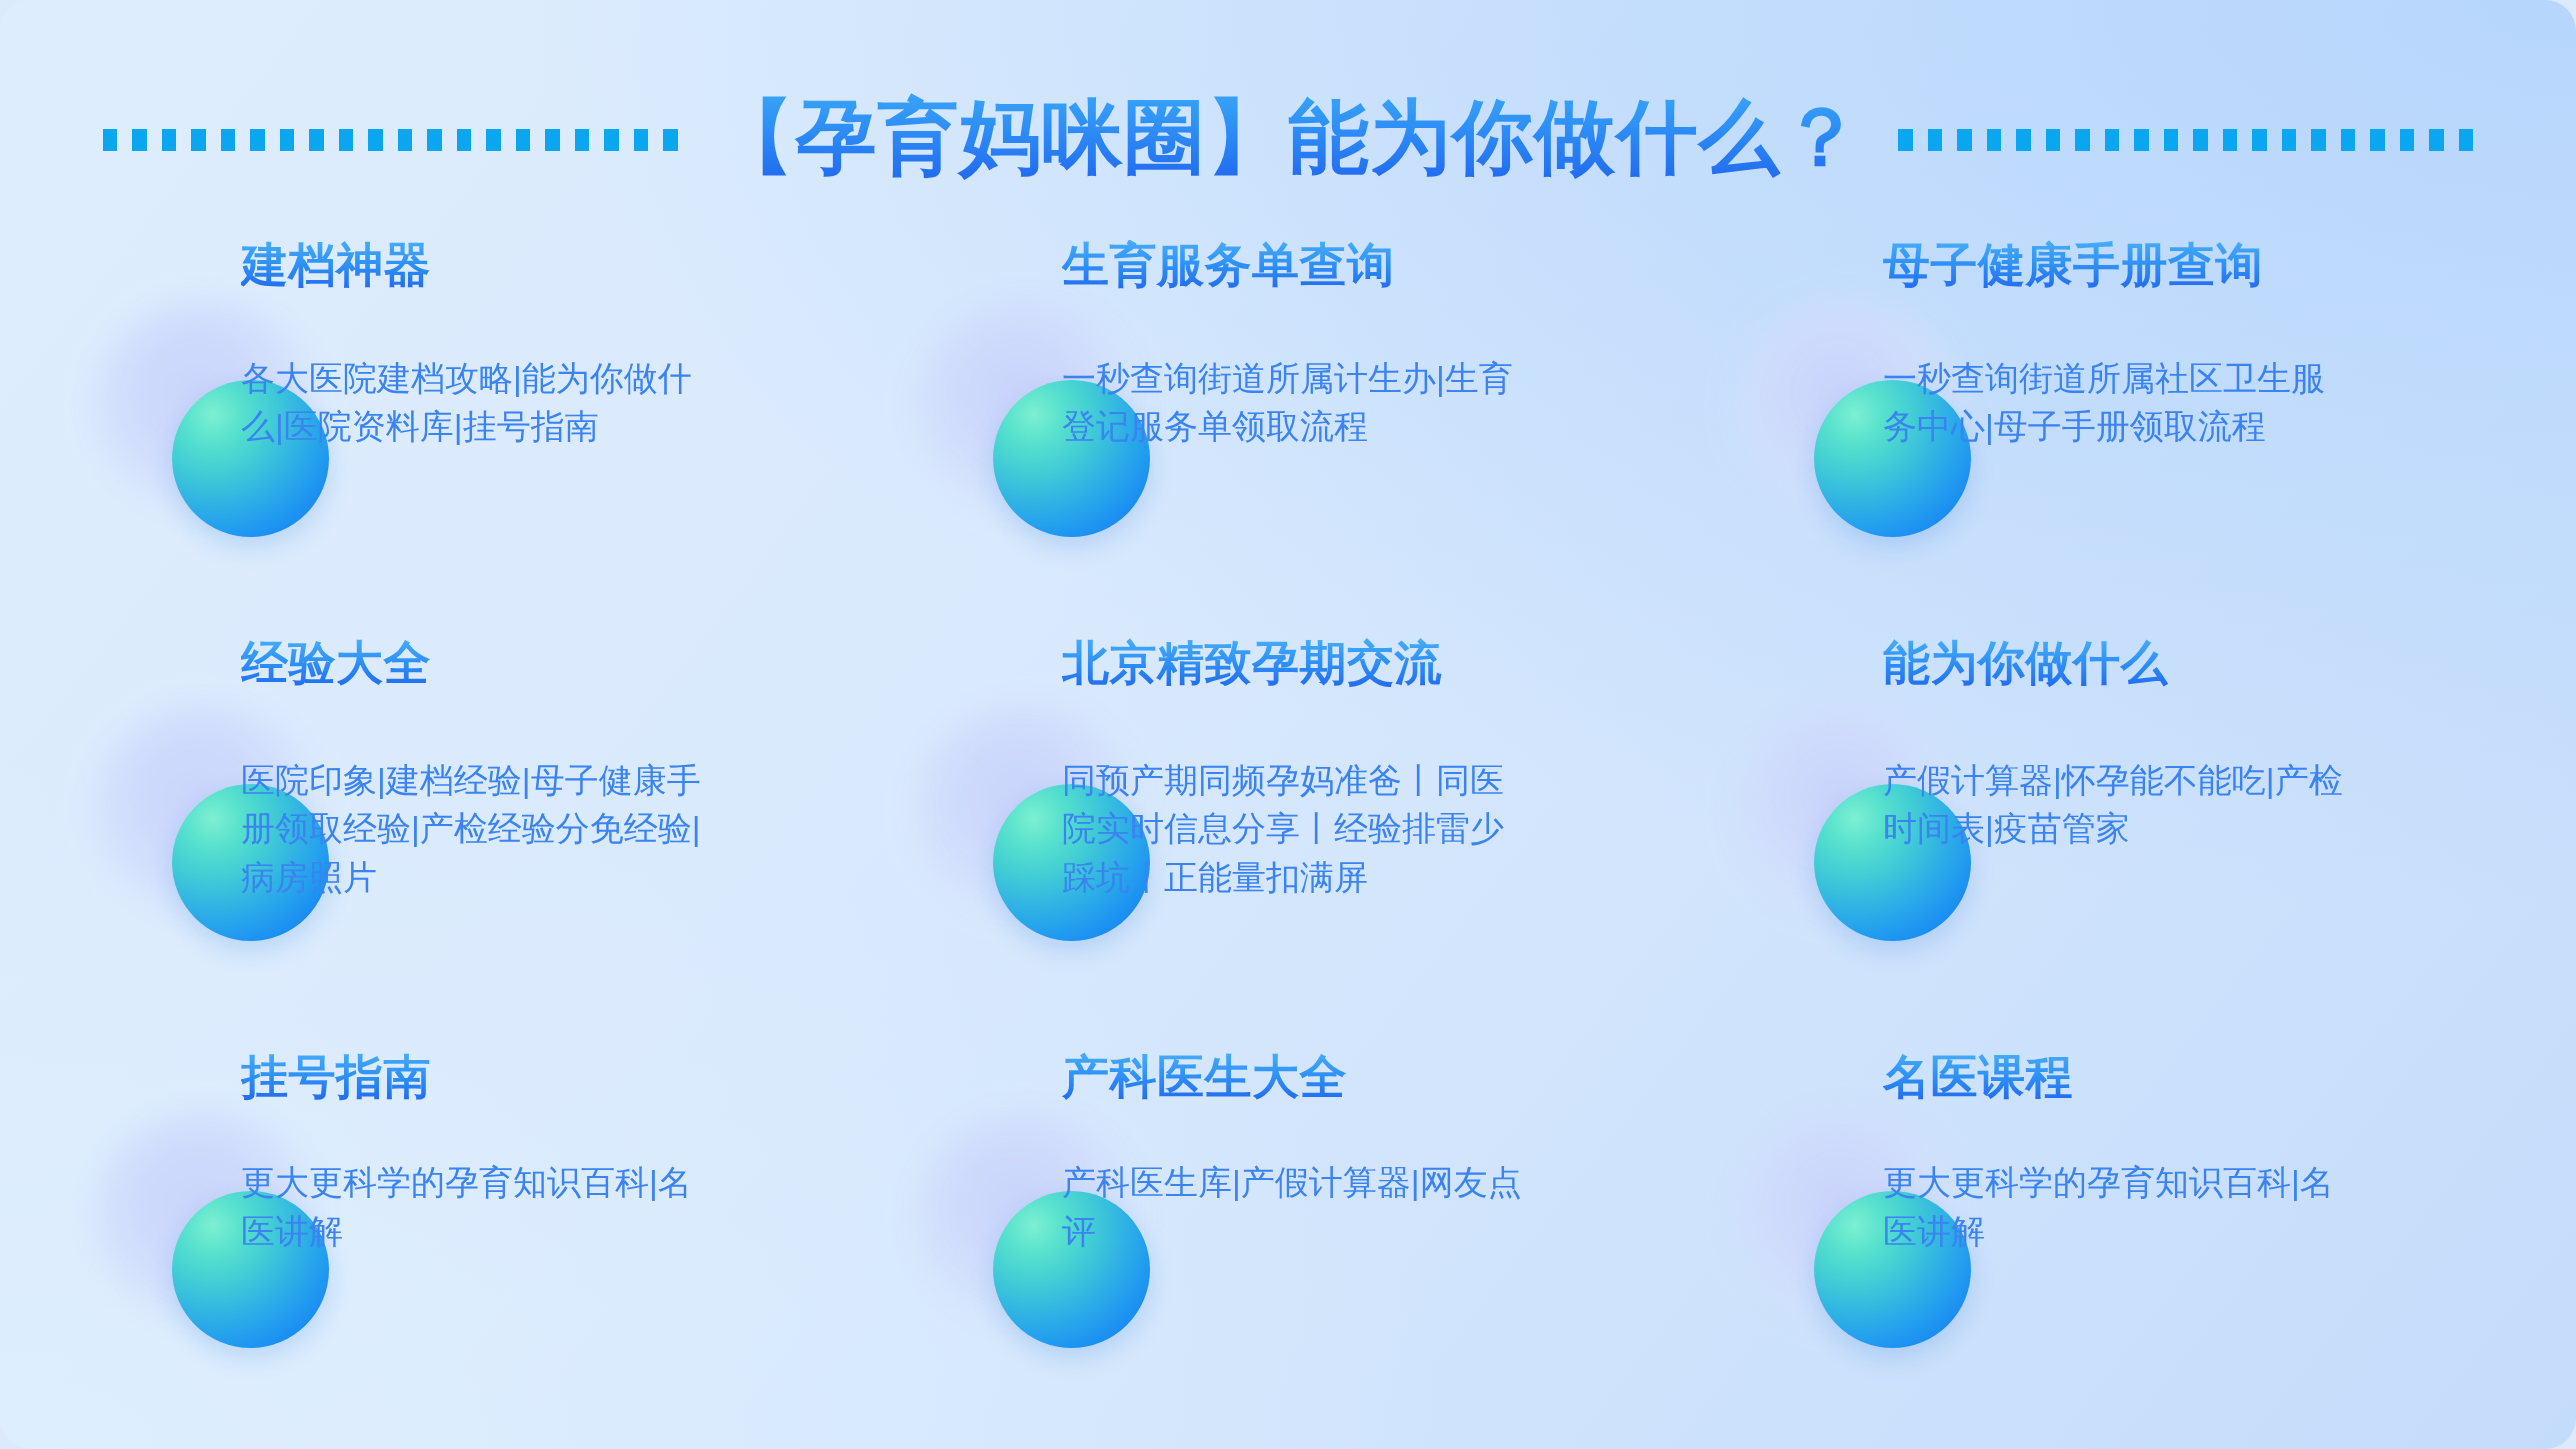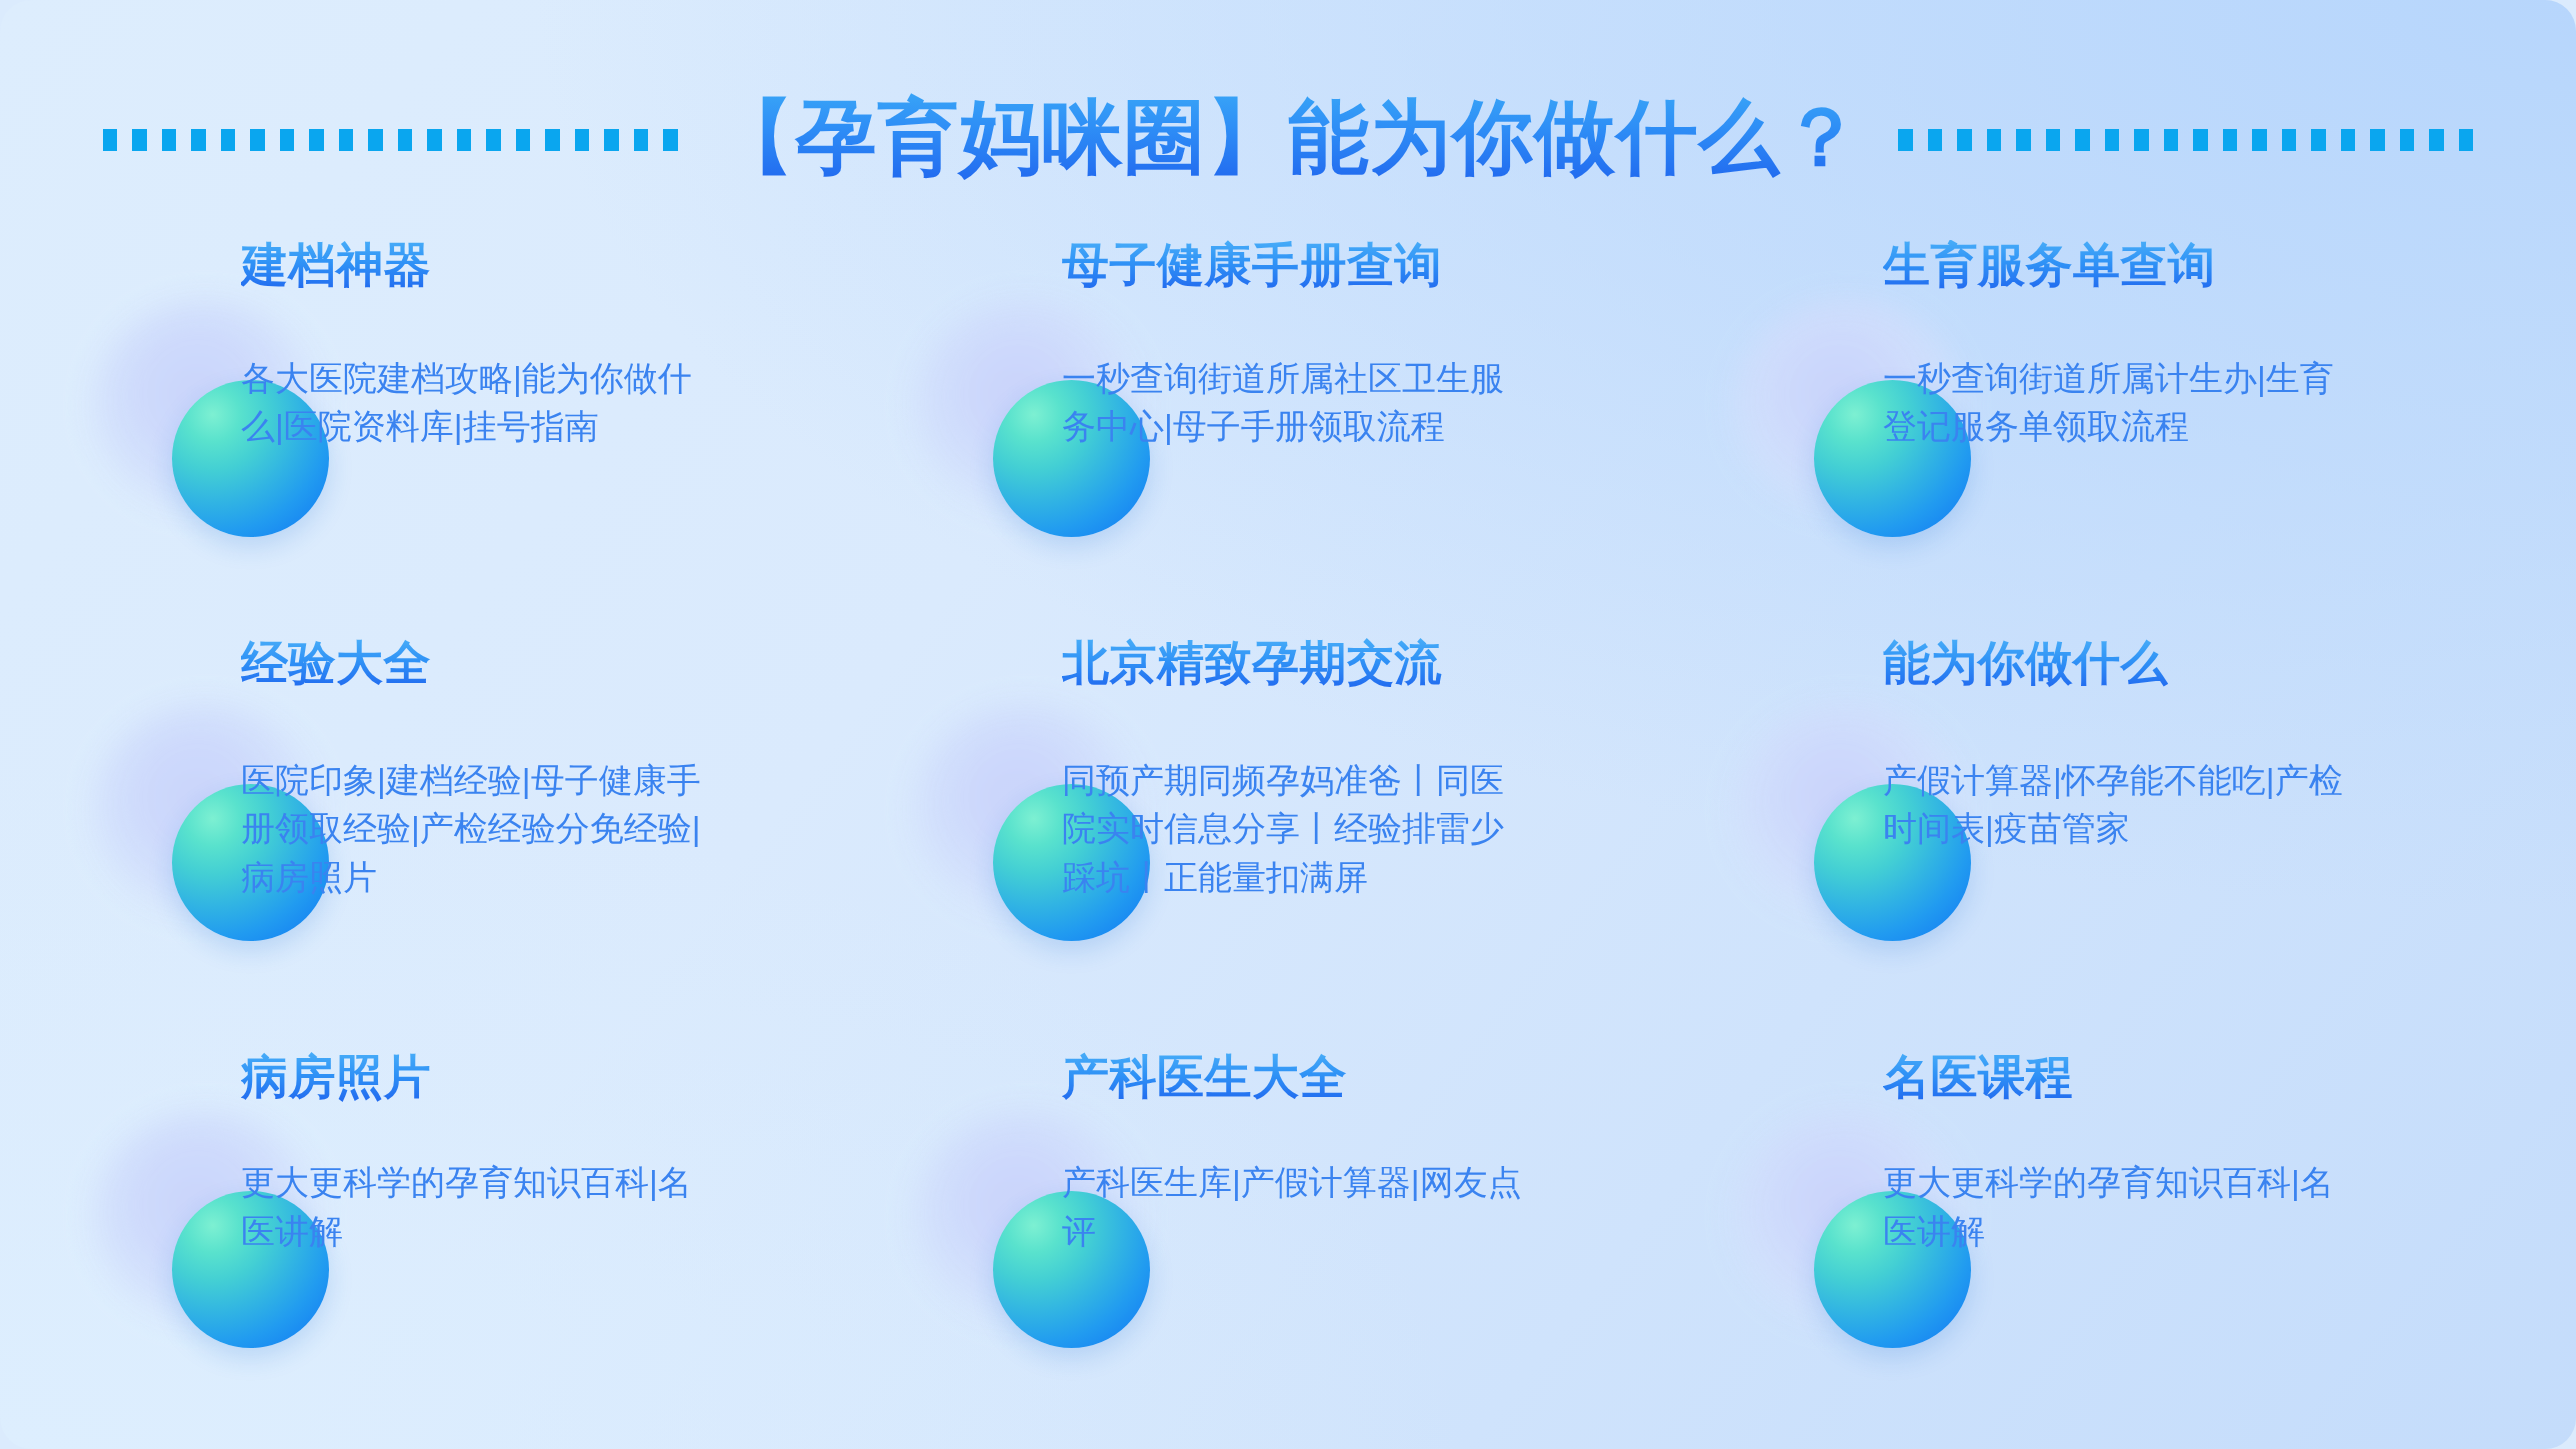--- a/index.html
+++ b/index.html
@@ -211,34 +211,34 @@
           <div class="card-title">建档神器</div>
           <div class="card-desc">各大医院建档攻略|能为你做什么|医院资料库|挂号指南</div>
         </div>
       </div>
       <div class="card row1">
         <div class="orb-wrap">
           <div class="orb-halo"></div>
           <div class="orb"></div>
         </div>
         <div class="card-text">
+          <div class="card-title">生育服务单查询</div>
+          <div class="card-desc">一秒查询街道所属计生办|生育登记服务单领取流程</div>
+        </div>
+      </div>
+      <div class="card row1">
+        <div class="orb-wrap">
+          <div class="orb-halo"></div>
+          <div class="orb"></div>
+        </div>
+        <div class="card-text">
           <div class="card-title">母子健康手册查询</div>
           <div class="card-desc">一秒查询街道所属社区卫生服务中心|母子手册领取流程</div>
         </div>
       </div>
-      <div class="card row1">
-        <div class="orb-wrap">
-          <div class="orb-halo"></div>
-          <div class="orb"></div>
-        </div>
-        <div class="card-text">
-          <div class="card-title">生育服务单查询</div>
-          <div class="card-desc">一秒查询街道所属计生办|生育登记服务单领取流程</div>
-        </div>
-      </div>
       <div class="card row2">
         <div class="orb-wrap">
           <div class="orb-halo"></div>
           <div class="orb"></div>
         </div>
         <div class="card-text">
           <div class="card-title">经验大全</div>
           <div class="card-desc">医院印象|建档经验|母子健康手册领取经验|产检经验分免经验|病房照片</div>
         </div>
       </div>
@@ -261,21 +261,21 @@
           <div class="card-title">能为你做什么</div>
           <div class="card-desc">产假计算器|怀孕能不能吃|产检时间表|疫苗管家</div>
         </div>
       </div>
       <div class="card row3">
         <div class="orb-wrap">
           <div class="orb-halo"></div>
           <div class="orb"></div>
         </div>
         <div class="card-text">
-          <div class="card-title">病房照片</div>
+          <div class="card-title">挂号指南</div>
           <div class="card-desc">更大更科学的孕育知识百科|名医讲解</div>
         </div>
       </div>
       <div class="card row3">
         <div class="orb-wrap">
           <div class="orb-halo"></div>
           <div class="orb"></div>
         </div>
         <div class="card-text">
           <div class="card-title">产科医生大全</div>

